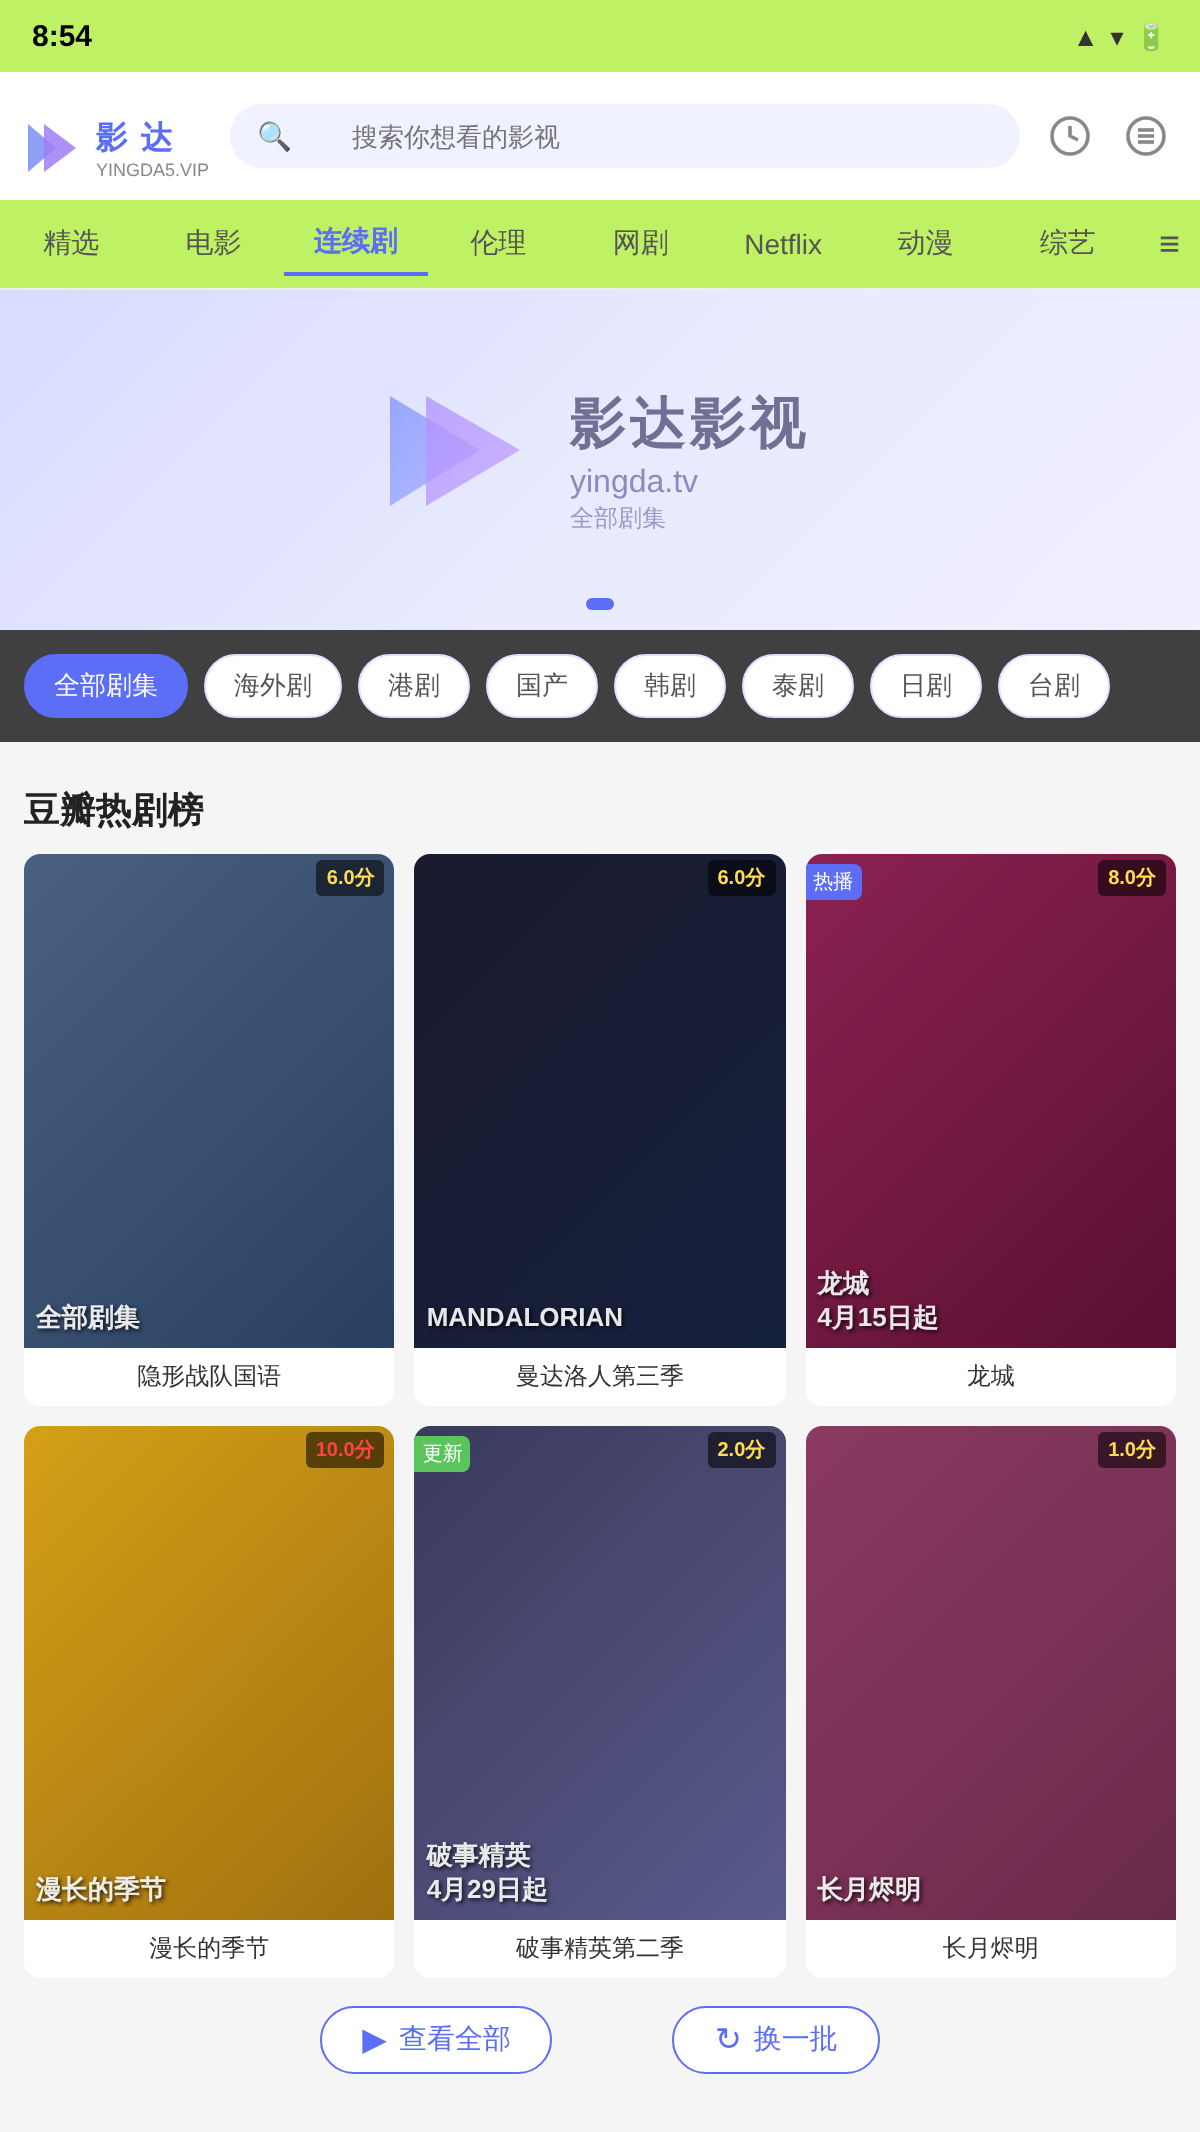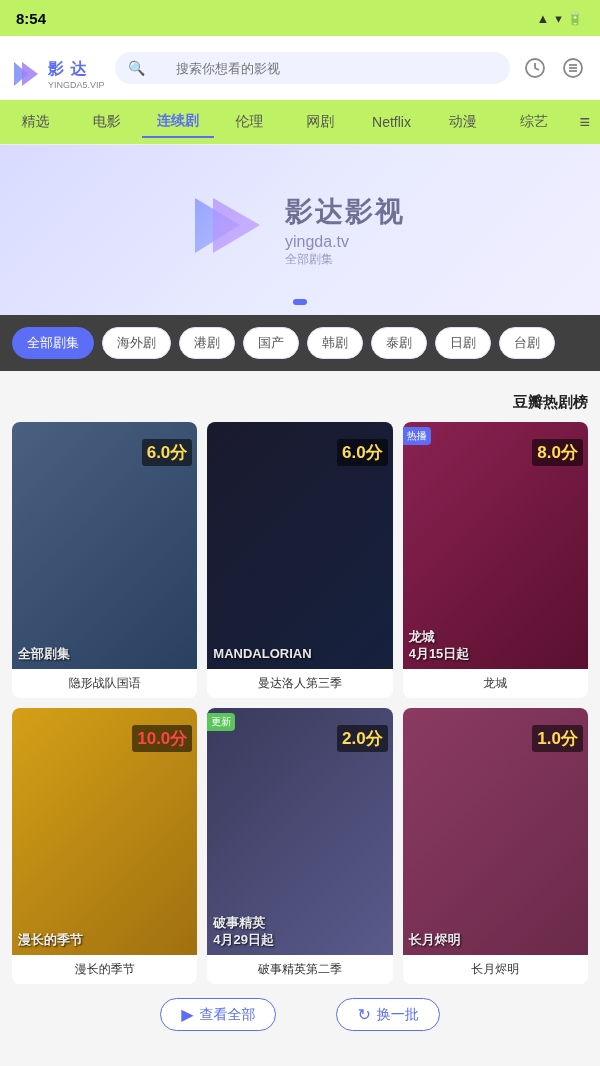--- a/index.html
+++ b/index.html
@@ -44,27 +44,27 @@
     .banner-dot.active { background: #5b6ef5; width: 14px; border-radius: 3px; }
 
     
     .filter-tags { display: flex; gap: 8px; padding: 12px 12px; overflow-x: auto; background: #404040; }
     .filter-tags::-webkit-scrollbar { display: none; }
     .tag { padding: 6px 14px; border-radius: 20px; font-size: 13px; border: 1px solid #dde0ff; color: #555; background: #fff; cursor: pointer; white-space: nowrap; }
     .tag.active { background: #5b6ef5; color: #fff; border-color: #5b6ef5; }
 
     
     .section { background: #f5f5f5; padding: 0 12px; }
-    .section-title { font-size: 15px; font-weight: bold; color: #222; padding: 14px 0 10px 0; text-align: right; }
+    .section-title { font-size: 18px; font-weight: bold; color: #222; padding: 14px 0 10px 0; }
 
     
     .movie-grid { display: grid; grid-template-columns: repeat(3, 1fr); gap: 10px; }
     .movie-card { background: #fff; border-radius: 8px; overflow: hidden; cursor: pointer; position: relative; }
     .movie-thumb { width: 100%; aspect-ratio: 3/4; background: #ccc; position: relative; overflow: hidden; }
-    .movie-score { position: absolute; top: 17px; right: 5px; background: rgba(0,0,0,0.55); color: #ffdc50; font-size: 17px; padding: 2px 5px; border-radius: 3px; font-weight: bold; text-align: center; }
+    .movie-score { position: absolute; top: 3px; right: 5px; background: rgba(0,0,0,0.55); color: #ffdc50; font-size: 10px; padding: 2px 5px; border-radius: 3px; font-weight: bold; text-align: center; }
     .movie-badge { position: absolute; top: 5px; left: 0; background: #5b6ef5; color: #fff; font-size: 10px; padding: 2px 4px; border-radius: 0 4px 4px 0; }
     .movie-title { font-size: 12px; color: #333; padding: 6px 6px; text-align: center; overflow: hidden; text-overflow: ellipsis; white-space: nowrap; }
 
     
     .action-row { display: flex; justify-content: center; gap: 60px; padding: 14px 0; background: #f5f5f5; }
     .action-btn { display: flex; align-items: center; gap: 6px; color: #5b6ef5; font-size: 14px; cursor: pointer; border: 1.5px solid #5b6ef5; border-radius: 20px; padding: 6px 20px; background: #fff; }
 
     
     .hot-section { background: #f5f5f5; padding: 0 12px 12px; }
 

